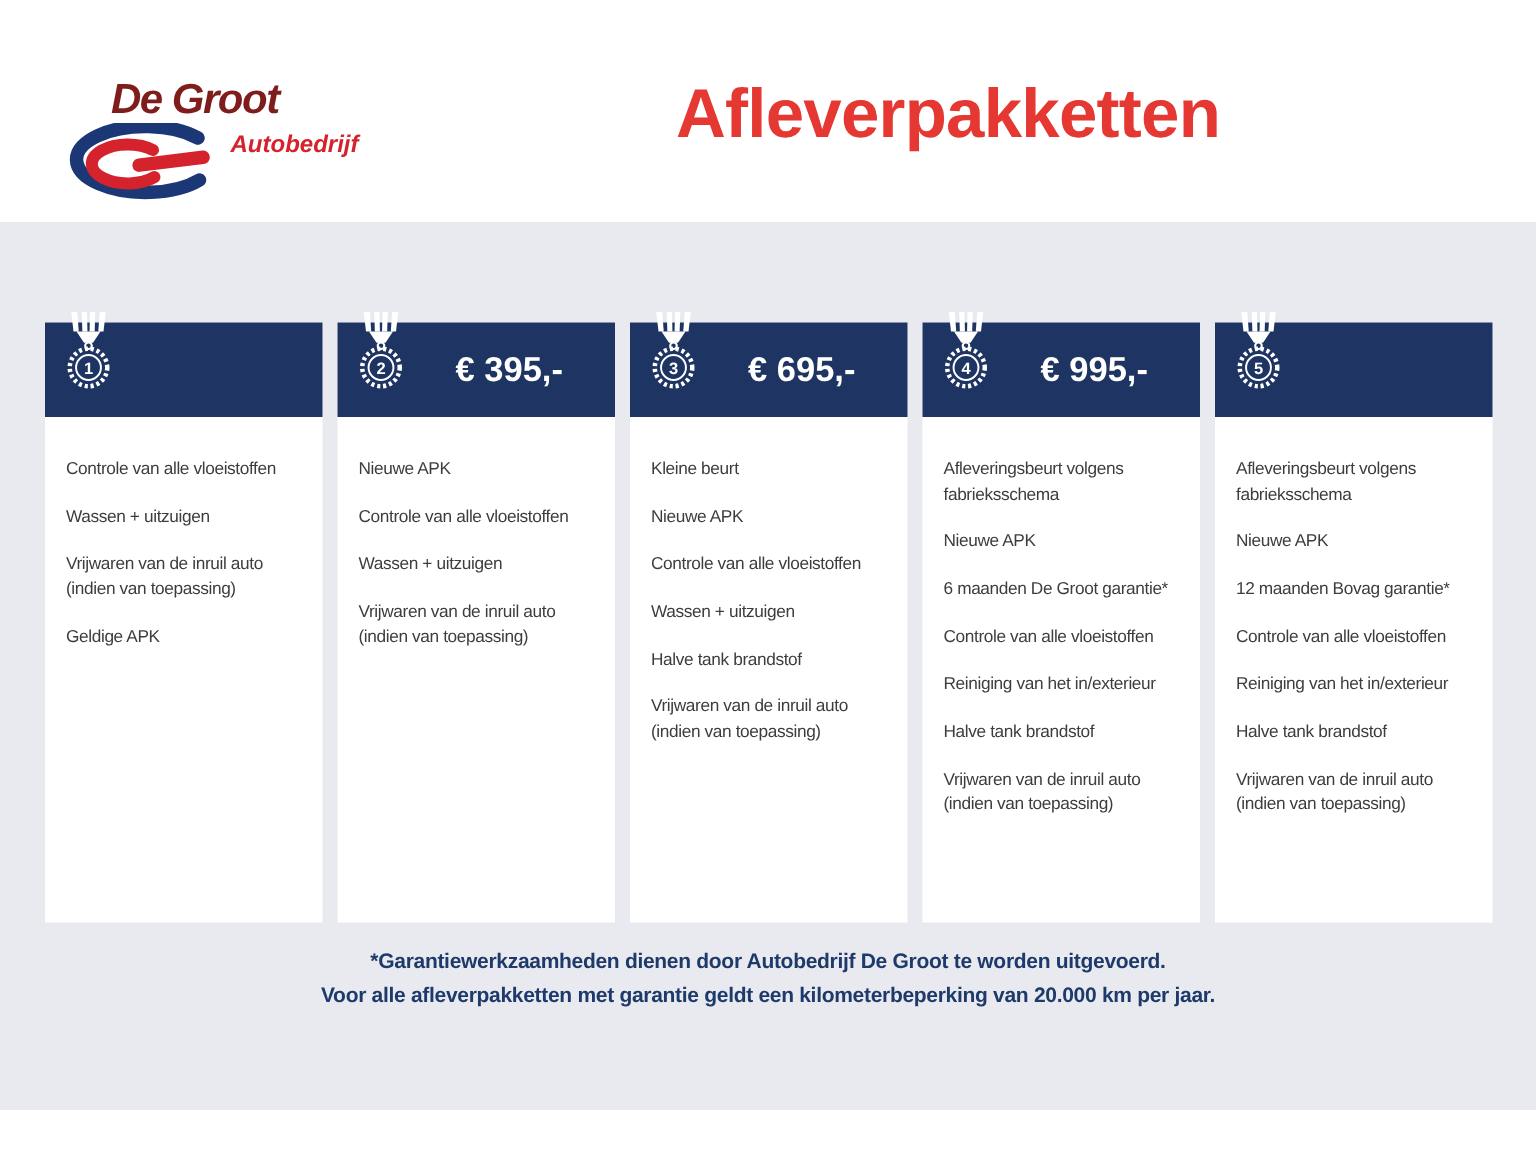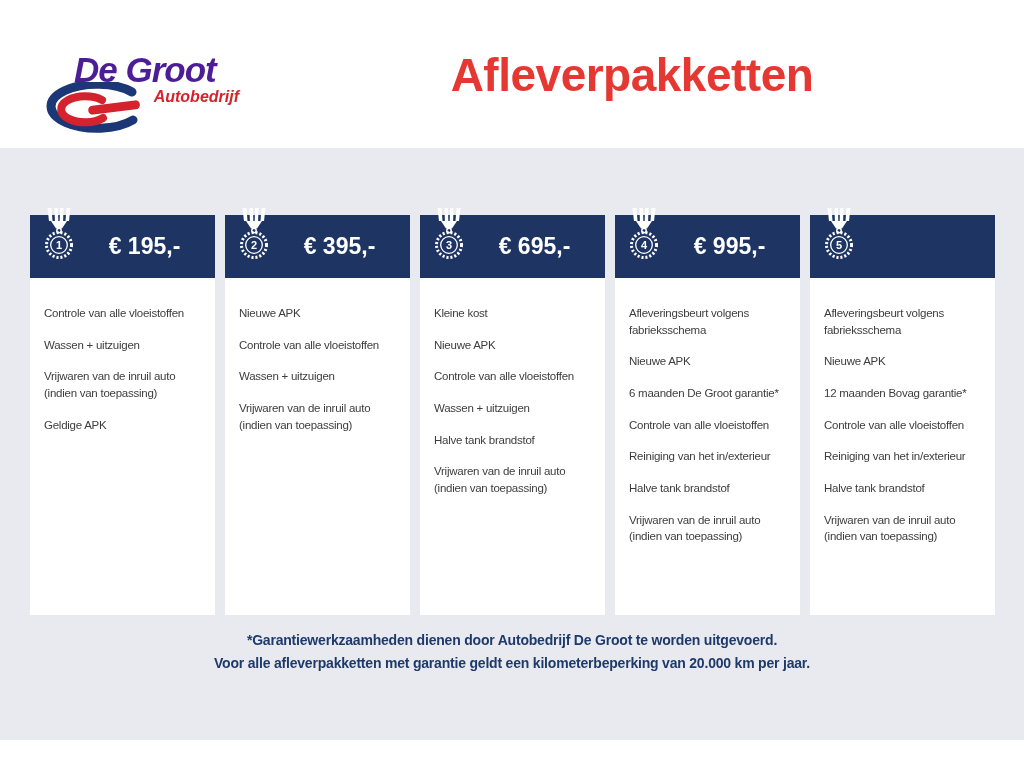--- a/index.html
+++ b/index.html
@@ -25,24 +25,24 @@
     width: 205px; height: 90px;
   }
   .logo-swoosh {
     position: absolute;
     left: 0; top: 38px;
     width: 106px; height: 52px;
   }
   .brand-name {
     position: absolute;
     left: 38px; top: 6px;
-    font-size: 35px;
+    font-size: 28px;
     font-style: italic;
     font-weight: 700;
-    color: #4c1d95;
+    color: #7f1d1d;
     letter-spacing: -1px;
     white-space: nowrap;
   }
   .brand-subtitle {
     position: absolute;
     right: 2px; top: 44px;
     font-size: 16px;
     font-style: italic;
     font-weight: 700;
     color: #d4232c;
@@ -156,21 +156,20 @@
           <path d="M15.5 0 L19 0 L19.3 13 L15.9 13 Z"></path>
           <path d="M21 0 L24.5 0 L24.1 13 L20.7 13 Z"></path>
           <path d="M27.5 0 L31.5 0 L30 13 L26.5 13 Z"></path>
           <path d="M12 13 L28 13 L23 20.5 L17 20.5 Z"></path>
         </g>
         <circle cx="20" cy="22.5" r="2.2" fill="none" stroke="#ffffff" stroke-width="1.4"></circle>
         <circle cx="20" cy="37" r="12.5" fill="none" stroke="#ffffff" stroke-width="3" stroke-dasharray="2.1 1.9"></circle>
         <circle cx="20" cy="37" r="8.3" fill="none" stroke="#ffffff" stroke-width="1.3"></circle>
         <text x="20" y="41" text-anchor="middle" font-size="11" font-weight="bold" fill="#ffffff" font-family="Liberation Sans, sans-serif">1</text>
       </svg>
-      <div class="price">€ 195,-</div>
     </div>
     <div class="card-body">
           <div class="item">Controle van alle vloeistoffen</div>
           <div class="item">Wassen + uitzuigen</div>
           <div class="item">Vrijwaren van de inruil auto
 (indien van toepassing)</div>
           <div class="item">Geldige APK</div>
         </div>
   </div>
 
@@ -211,21 +210,21 @@
           <path d="M12 13 L28 13 L23 20.5 L17 20.5 Z"></path>
         </g>
         <circle cx="20" cy="22.5" r="2.2" fill="none" stroke="#ffffff" stroke-width="1.4"></circle>
         <circle cx="20" cy="37" r="12.5" fill="none" stroke="#ffffff" stroke-width="3" stroke-dasharray="2.1 1.9"></circle>
         <circle cx="20" cy="37" r="8.3" fill="none" stroke="#ffffff" stroke-width="1.3"></circle>
         <text x="20" y="41" text-anchor="middle" font-size="11" font-weight="bold" fill="#ffffff" font-family="Liberation Sans, sans-serif">3</text>
       </svg>
       <div class="price">€ 695,-</div>
     </div>
     <div class="card-body">
-          <div class="item">Kleine kost</div>
+          <div class="item">Kleine beurt</div>
           <div class="item">Nieuwe APK</div>
           <div class="item">Controle van alle vloeistoffen</div>
           <div class="item">Wassen + uitzuigen</div>
           <div class="item">Halve tank brandstof</div>
           <div class="item">Vrijwaren van de inruil auto
 (indien van toepassing)</div>
         </div>
   </div>
 
   <div class="card">

